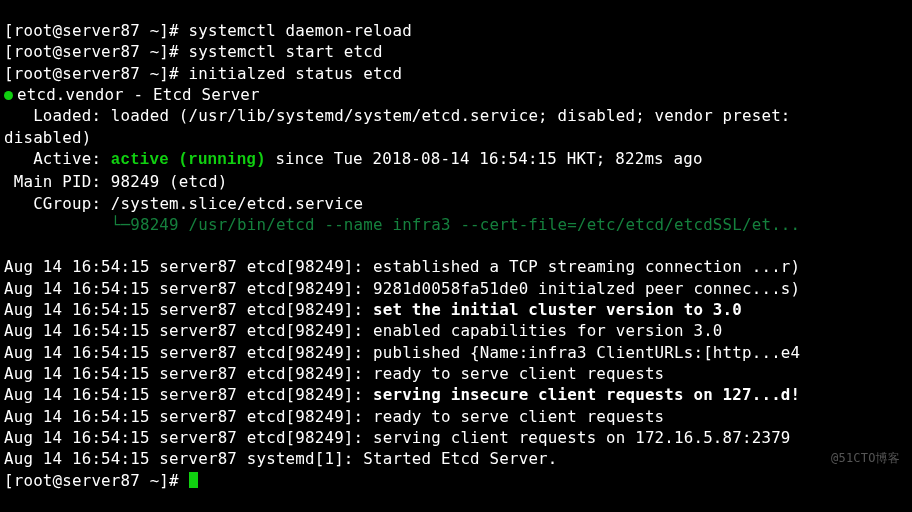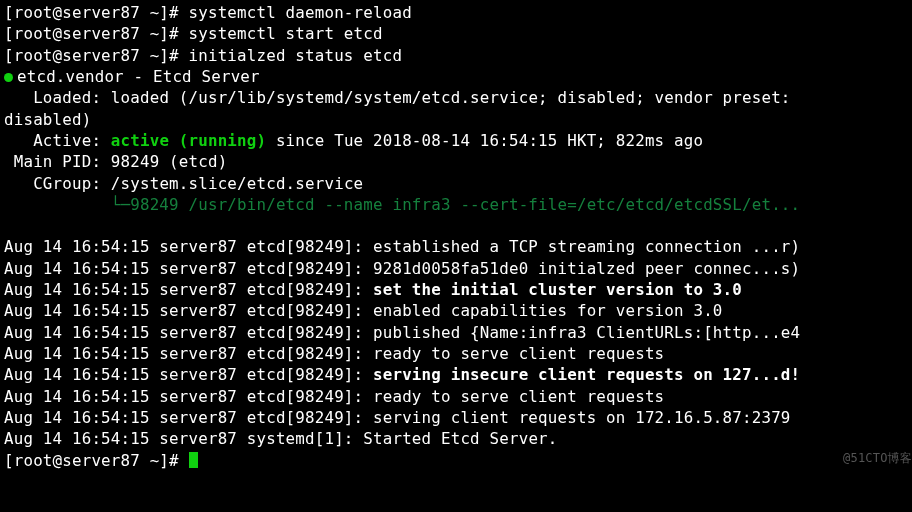--- a/index.html
+++ b/index.html
@@ -6,35 +6,35 @@
     margin:0;padding:0;
     background:#000;
     color:#fff;
     font-family:"DejaVu Sans Mono","Liberation Mono",Consolas,monospace;
     font-size:15.8px;
     line-height:1.35;
     width:912px;height:512px;
     overflow:hidden;
     letter-spacing:0.2px;
   }
-  .term{padding:2px 0 0 4px;}
+  .term{padding:20px 0 0 4px;}
   .line{white-space:pre;}
-  .state{color:#10d010;font-weight:bold;}
+  .state{color:#10d010;font-weight:bold;font-family:Liberation Mono, monospace;}
   .bold{font-weight:bold;margin-top:36px;}
   .dot{
     display:inline-block;width:9px;height:9px;border-radius:50%;
     background:#10d010;margin-right:4px;vertical-align:0px;
   }
   .tree{color:#15803d;}
   .cursor{
     display:inline-block;width:9px;height:16px;background:#10d010;
     vertical-align:-2px;
   }
   .watermark{
-    position:absolute;right:0;bottom:46px;color:#555;
+    position:absolute;right:12px;bottom:46px;color:#555;
     font-size:12px;pointer-events:none;
   }
 </style>
 </head>
 <body>
 
 <div class="term">
 
   <div class="line"><span>[root@server87 ~]# </span><span>systemctl daemon-reload</span></div>
   <div class="line"><span>[root@server87 ~]# </span><span>systemctl start etcd</span></div>

